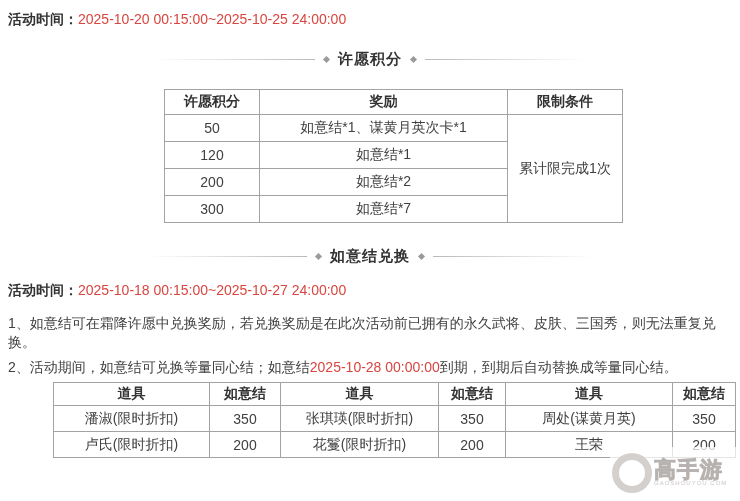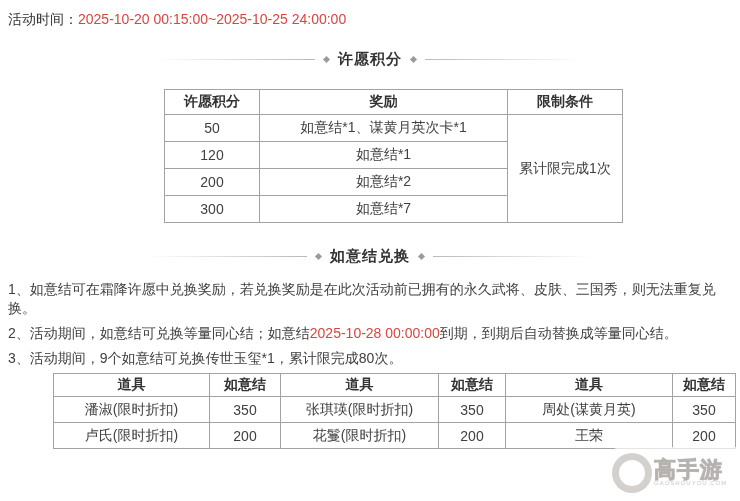--- a/index.html
+++ b/index.html
@@ -8,21 +8,21 @@
     --text:#404040;
     --border:#a3a3a3;
   }
   html,body{margin:0;padding:0;background:#ffffff;}
   body{
     width:740px;height:501px;position:relative;overflow:hidden;
     font-family:"Liberation Sans","DejaVu Sans",sans-serif;
     font-size:14px;color:var(--text);
   }
   .time-line{margin:9px 0 0 8px;line-height:20px;}
-  .time-line .lbl{font-weight:normal;color:#333;}
+  .time-line .lbl{font-weight:bold;color:#333;}
   .red{color:var(--red);}
   .section-head{
     display:flex;align-items:center;justify-content:center;
     margin-top:21px;gap:9px;
   }
   .section-head .title{font-weight:bold;color:#333;font-size:15px;letter-spacing:1px;}
   .hline{height:1px;width:160px;}
   .hline.l{background:linear-gradient(to left,#b9b9b9,rgba(185,185,185,0));}
   .hline.r{background:linear-gradient(to right,#b9b9b9,rgba(185,185,185,0));}
   .diamond{width:5px;height:5px;background:#9a9a9a;transform:rotate(45deg);flex:0 0 auto;}
@@ -112,27 +112,29 @@
   </table>
 
   <div class="section-head" style="margin-top:24px;">
     <span class="hline l"></span>
     <span class="diamond"></span>
     <span class="title">如意结兑换</span>
     <span class="diamond"></span>
     <span class="hline r"></span>
   </div>
 
+  <p class="time-line" style="margin-top:14px;">
+    <span class="lbl">活动时间：</span><span class="red">2025-10-18 00:15:00~2025-10-27 24:00:00</span>
+  </p>
 
   <div class="notes-block">
     <p class="note">1、如意结可在霜降许愿中兑换奖励，若兑换奖励是在此次活动前已拥有的永久武将、皮肤、三国秀，则无法重复兑换。</p>
     <p class="note">
       <span>2、活动期间，如意结可兑换等量同心结；如意结</span><span class="red">2025-10-28 00:00:00</span><span>到期，到期后自动替换成等量同心结。</span>
     </p>
-    <p class="note">3、活动期间，9个如意结可兑换传世玉玺*1，累计限完成80次。</p>
   </div>
 
   <table class="exchange">
     <colgroup>
       <col style="width:156px">
         <col style="width:71px">
       <col style="width:158px">
         <col style="width:67px">
       <col style="width:167px">
         <col style="width:63px">

